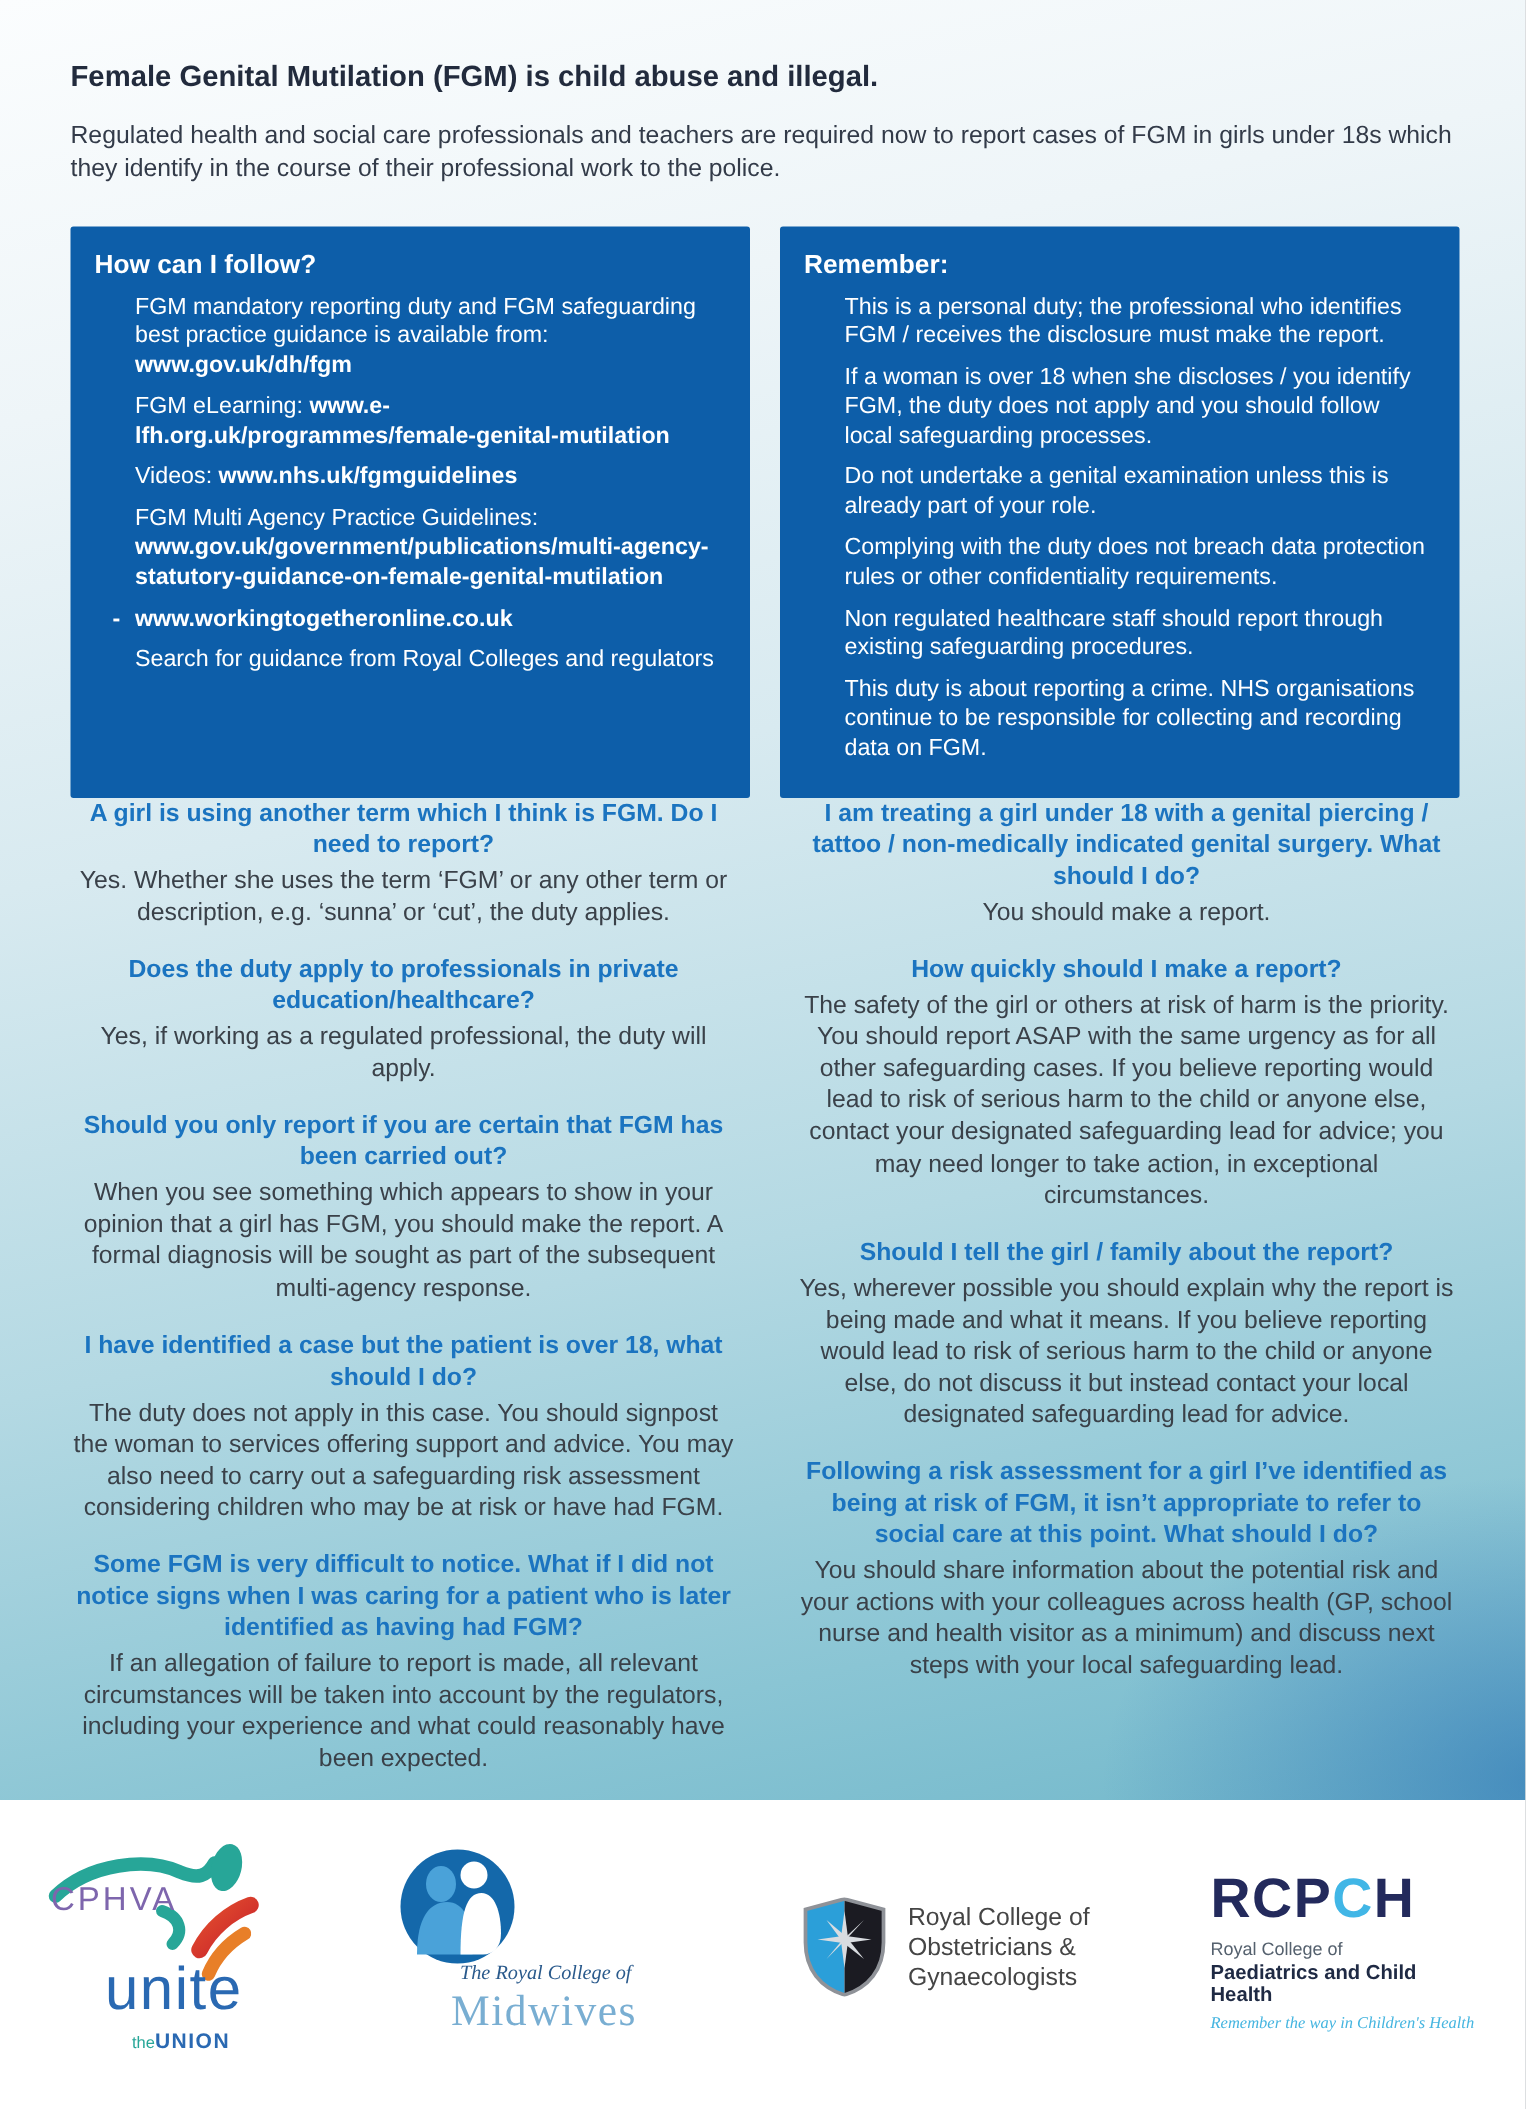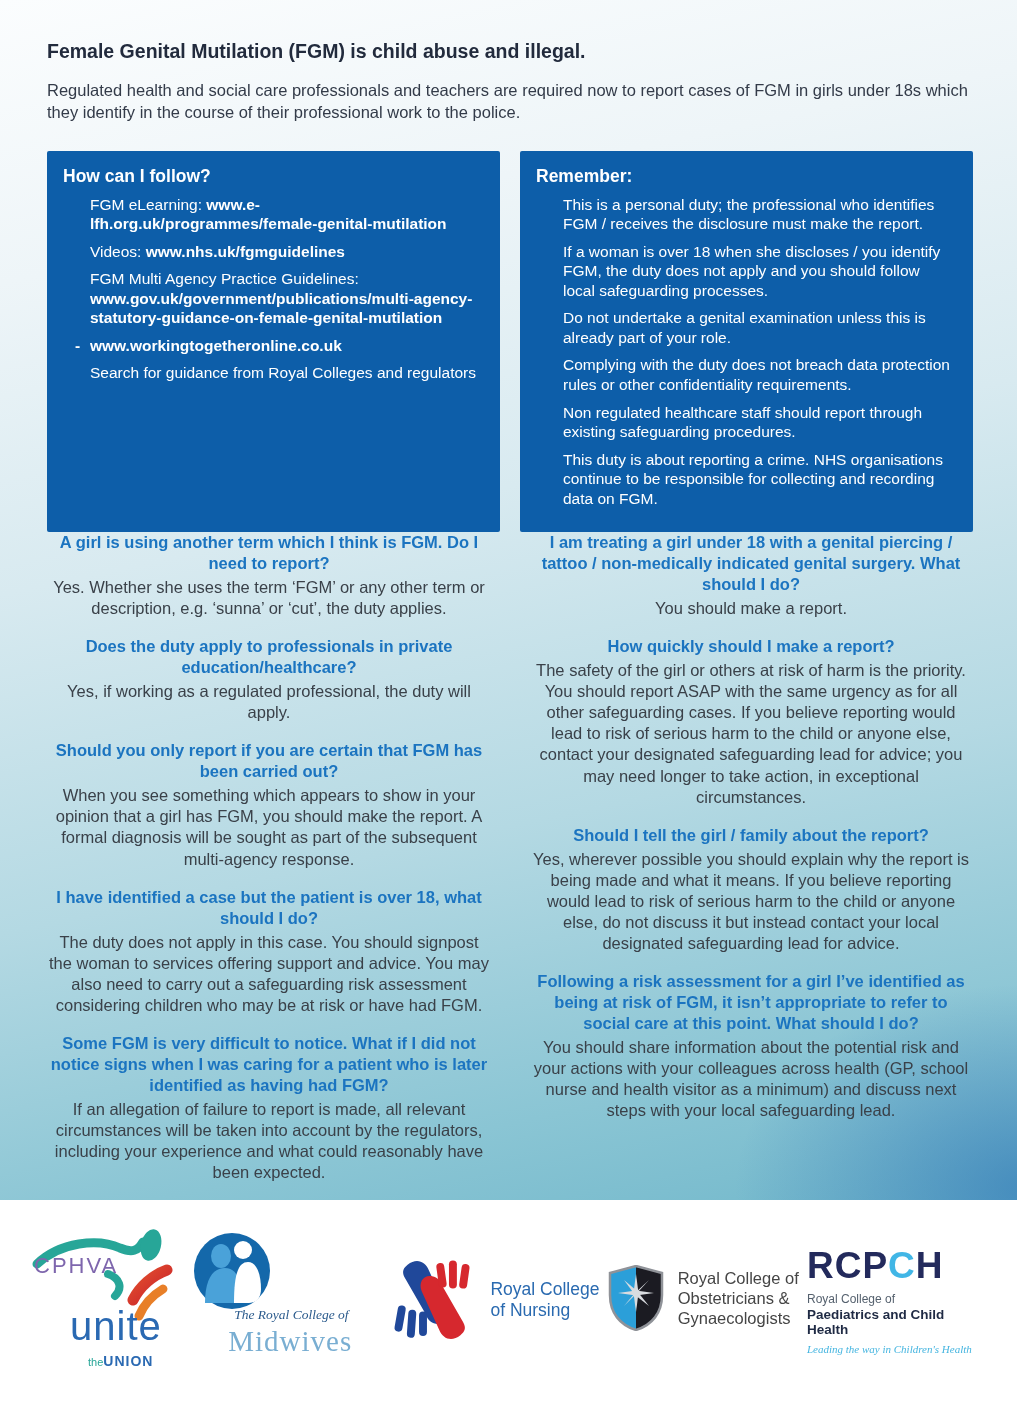--- a/index.html
+++ b/index.html
@@ -81,20 +81,21 @@
 <div class="page">
   <div class="leaflet">
 
     <h1 class="title">Female Genital Mutilation (FGM) is child abuse and illegal.</h1>
     <p class="intro">Regulated health and social care professionals and teachers are required now to report cases of FGM in girls under 18s which they identify in the course of their professional work to the police.</p>
 
     <div class="boxes">
       <section class="bluebox">
         <h2>How can I follow?</h2>
         <ul>
+          <li><span class="marker"></span><span>FGM mandatory reporting duty and FGM safeguarding best practice guidance is available from: </span><strong>www.gov.uk/dh/fgm</strong></li>
           <li><span class="marker"></span><span>FGM eLearning: </span><strong>www.e-lfh.org.uk/programmes/female-genital-mutilation</strong></li>
           <li><span class="marker"></span><span>Videos: </span><strong>www.nhs.uk/fgmguidelines</strong></li>
           <li><span class="marker"></span><span>FGM Multi Agency Practice Guidelines: </span><strong>www.gov.uk/government/publications/multi-agency-statutory-guidance-on-female-genital-mutilation</strong></li>
           <li><span class="marker">-</span><span></span><strong>www.workingtogetheronline.co.uk</strong></li>
           <li><span class="marker"></span><span>Search for guidance from Royal Colleges and regulators</span><strong></strong></li>
         </ul>
       </section>
 
       <section class="bluebox">
         <h2>Remember:</h2>
@@ -181,40 +182,20 @@
         <circle cx="40" cy="40" r="38" fill="#1468aa"></circle>
         <ellipse cx="29" cy="25" rx="10" ry="12" fill="#4aa2d9"></ellipse>
         <path d="M13 72 C13 48 21 37 33 37 C44 37 50 48 50 72 Z" fill="#4aa2d9"></path>
         <circle cx="51" cy="19" r="9" fill="#ffffff"></circle>
         <path d="M42 72 C42 44 46 31 56 31 C65 31 69 44 69 58 C69 67 64 72 57 72 Z" fill="#ffffff"></path>
       </svg>
       <span class="l1">The Royal College of</span>
       <span class="l2">Midwives</span>
     </div>
 
-    <div class="logo rcn">
-      <svg viewBox="0 0 100 100" width="88" height="88">
-        <g fill="#20489a">
-          <path d="M20 10 C30 2 40 6 44 16 L64 60 C68 70 62 79 52 77 C46 76 42 71 40 65 L17 25 C13 18 15 14 20 10 Z"></path>
-          <rect x="7" y="56" width="9" height="30" rx="4.5" transform="rotate(10 11 71)"></rect>
-          <rect x="20" y="61" width="9" height="32" rx="4.5" transform="rotate(4 24 77)"></rect>
-          <rect x="33" y="63" width="9" height="28" rx="4.5"></rect>
-        </g>
-        <g fill="#d6282e">
-          <path d="M80 90 C70 98 60 94 56 84 L36 40 C32 30 38 21 48 23 C54 24 58 29 60 35 L83 75 C87 82 85 86 80 90 Z"></path>
-          <rect x="54" y="8" width="9" height="28" rx="4.5" transform="rotate(-8 58 22)"></rect>
-          <rect x="67" y="5" width="9" height="32" rx="4.5"></rect>
-          <rect x="80" y="9" width="9" height="28" rx="4.5" transform="rotate(8 84 23)"></rect>
-        </g>
-      </svg>
-      <div class="txt">
-        <div>Royal College</div>
-        <div>of Nursing</div>
-      </div>
-    </div>
 
     <div class="logo rcog">
       <svg viewBox="0 0 56 66" width="56" height="66">
         <defs>
           <clipPath id="shieldclip">
               <path d="M28 1 L54 8 V30 C54 48 44 60 28 65 C12 60 2 48 2 30 V8 Z"></path>
             </clipPath>
         </defs>
         <g clip-path="url(#shieldclip)">
           <rect x="0" y="0" width="28" height="66" fill="#2b9fd9"></rect>
@@ -232,17 +213,17 @@
         <div>Royal College of</div>
         <div>Obstetricians &amp;</div>
         <div>Gynaecologists</div>
       </div>
     </div>
 
     <div class="logo rcpch">
       <div class="word"><span>RCP</span><span class="lc">C</span><span>H</span></div>
       <div class="l1">Royal College of</div>
       <div class="l2">Paediatrics and Child Health</div>
-      <div class="tag">Leading the way in Children's Health</div>
+      <div class="tag">Remember the way in Children's Health</div>
     </div>
 
   </div>
 </div>
 
 </body></html>

